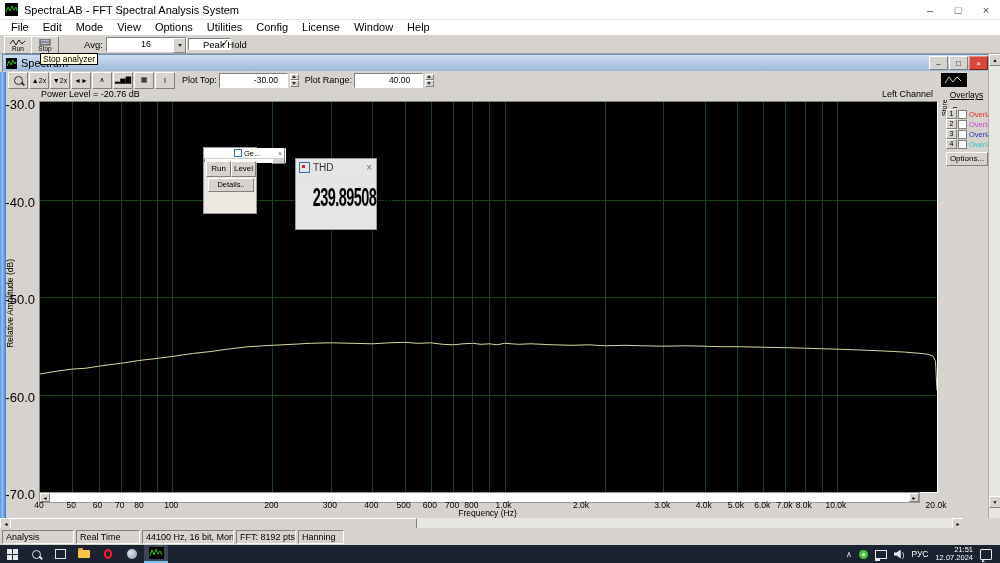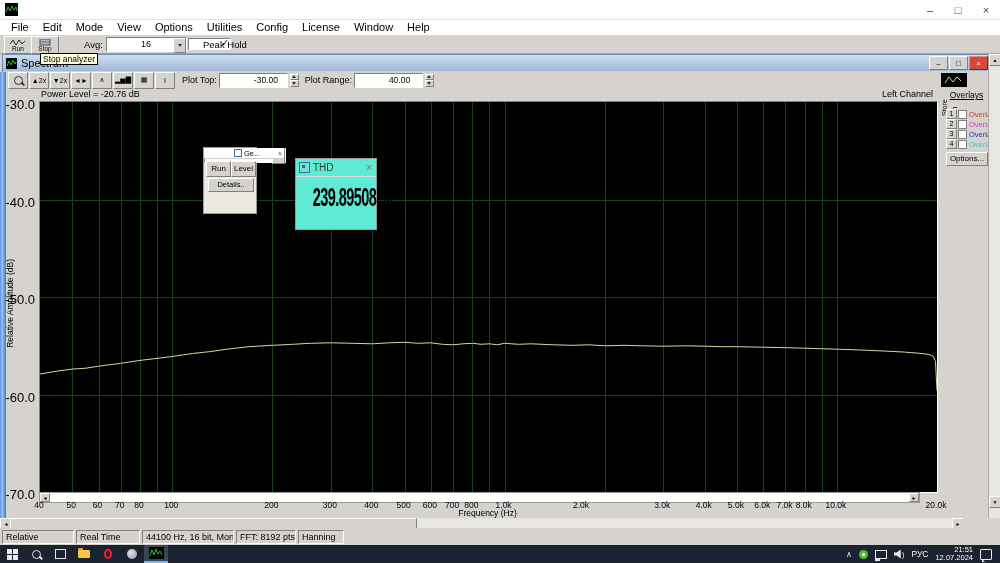--- a/index.html
+++ b/index.html
@@ -72,21 +72,21 @@
   #vscroll{left:988px;top:54px;width:11px;height:464px;background:#e8e6e2;border-left:1px solid #b0aca4;}
   #vscroll .sb{position:absolute;left:0;width:10px;height:10px;font-size:5px;display:flex;align-items:center;justify-content:center;}
   #hscroll{left:0;top:518px;width:963px;height:10px;background:#e8e6e2;}
   #hscroll .sb{position:absolute;top:0;width:10px;height:10px;font-size:5px;display:flex;align-items:center;justify-content:center;}
   #hthumb{position:absolute;left:10px;top:0;width:405px;height:10px;}
   #sbcorner{left:963px;top:518px;width:37px;height:10px;background:#d6d3ce;}
   
   #statusbar{left:0;top:528px;width:1000px;height:17px;background:#d6d3ce;display:flex;padding:2px 0 0 2px;box-sizing:border-box;}
   .scell{border:1px solid;border-color:#808080 #ffffff #ffffff #808080;font-size:9px;padding:0px 3px;margin-right:2px;height:12px;line-height:12px;overflow:hidden;white-space:nowrap;}
   
-  .float{background:#5eead4;border:1px solid #9a9a9a;box-shadow:2px 2px 4px rgba(0,0,0,.5);z-index:40;}
+  .float{background:#e5e5e5;border:1px solid #9a9a9a;box-shadow:2px 2px 4px rgba(0,0,0,.5);z-index:40;}
   #gewin{left:203px;top:147px;width:52px;height:65px;background:#ece9e2;}
   #getitle{position:absolute;left:0;top:0;width:100%;height:10px;background:#fff;border-bottom:1px solid #ccc;display:flex;align-items:center;padding-left:28px;}
   .microicon{width:6px;height:6px;border:1px solid #3a6ea5;margin:0 2px;background:#fff;}
   #getitle .t{font-size:7.5px;flex:1;}
   #getitle .x{font-size:7px;margin-right:2px;color:#555;}
   .gebtn{position:absolute;font-size:8px;text-align:center;}
   #gesweep{left:1px;top:46px;width:49px;height:13px;display:flex;}
   #gesweep .val{flex:1;font-size:7.5px;padding:1px 2px;white-space:nowrap;overflow:hidden;}
   #thdwin{left:295px;top:158px;width:80px;height:70px;}
   #thdtitle{position:absolute;left:0;top:0;width:100%;height:17px;border-bottom:1px solid #e0e0e0;display:flex;align-items:center;}
@@ -126,20 +126,21 @@
 </head>
 <body>
 
 <div id="app">
 
   <div id="titlebar" class="abs">
     <svg width="13" height="13" style="margin-left:5px">
       <rect width="13" height="13" fill="#000"></rect>
       <polyline points="1,9 3,4 5,8 7,3 9,7 11,4 12,8" stroke="#2fbf2f" stroke-width="1" fill="none"></polyline>
     </svg>
+    <span class="ttl">SpectraLAB - FFT Spectral Analysis System</span>
     <span class="sp"></span>
     <span class="wctl">–</span>
     <span class="wctl">□</span>
     <span class="wctl">×</span>
   </div>
 
   <div id="menubar" class="abs">
       <span class="mi">File</span>
       <span class="mi">Edit</span>
       <span class="mi">Mode</span>
@@ -381,21 +382,21 @@
     <span class="sb raised" style="bottom:10px">▼</span>
   </div>
   <div id="hscroll" class="abs">
     <span class="sb raised" style="left:0">◄</span>
     <div id="hthumb" class="raised"></div>
     <span class="sb raised" style="left:952px">►</span>
   </div>
   <div id="sbcorner" class="abs"></div>
 
   <div id="statusbar" class="abs">
-      <span class="scell" style="width: 64px;">Relative</span>
+      <span class="scell" style="width: 64px;">Analysis</span>
       <span class="scell" style="width: 56px;">Real Time</span>
       <span class="scell" style="width: 84px;">44100 Hz, 16 bit, Mono</span>
       <span class="scell" style="width: 52px;">FFT: 8192 pts</span>
       <span class="scell" style="width: 38px;">Hanning</span>
     </div>
 
   <div id="taskbar" class="abs">
     <div class="titem">
         <span class="winlogo">
           <i></i>

